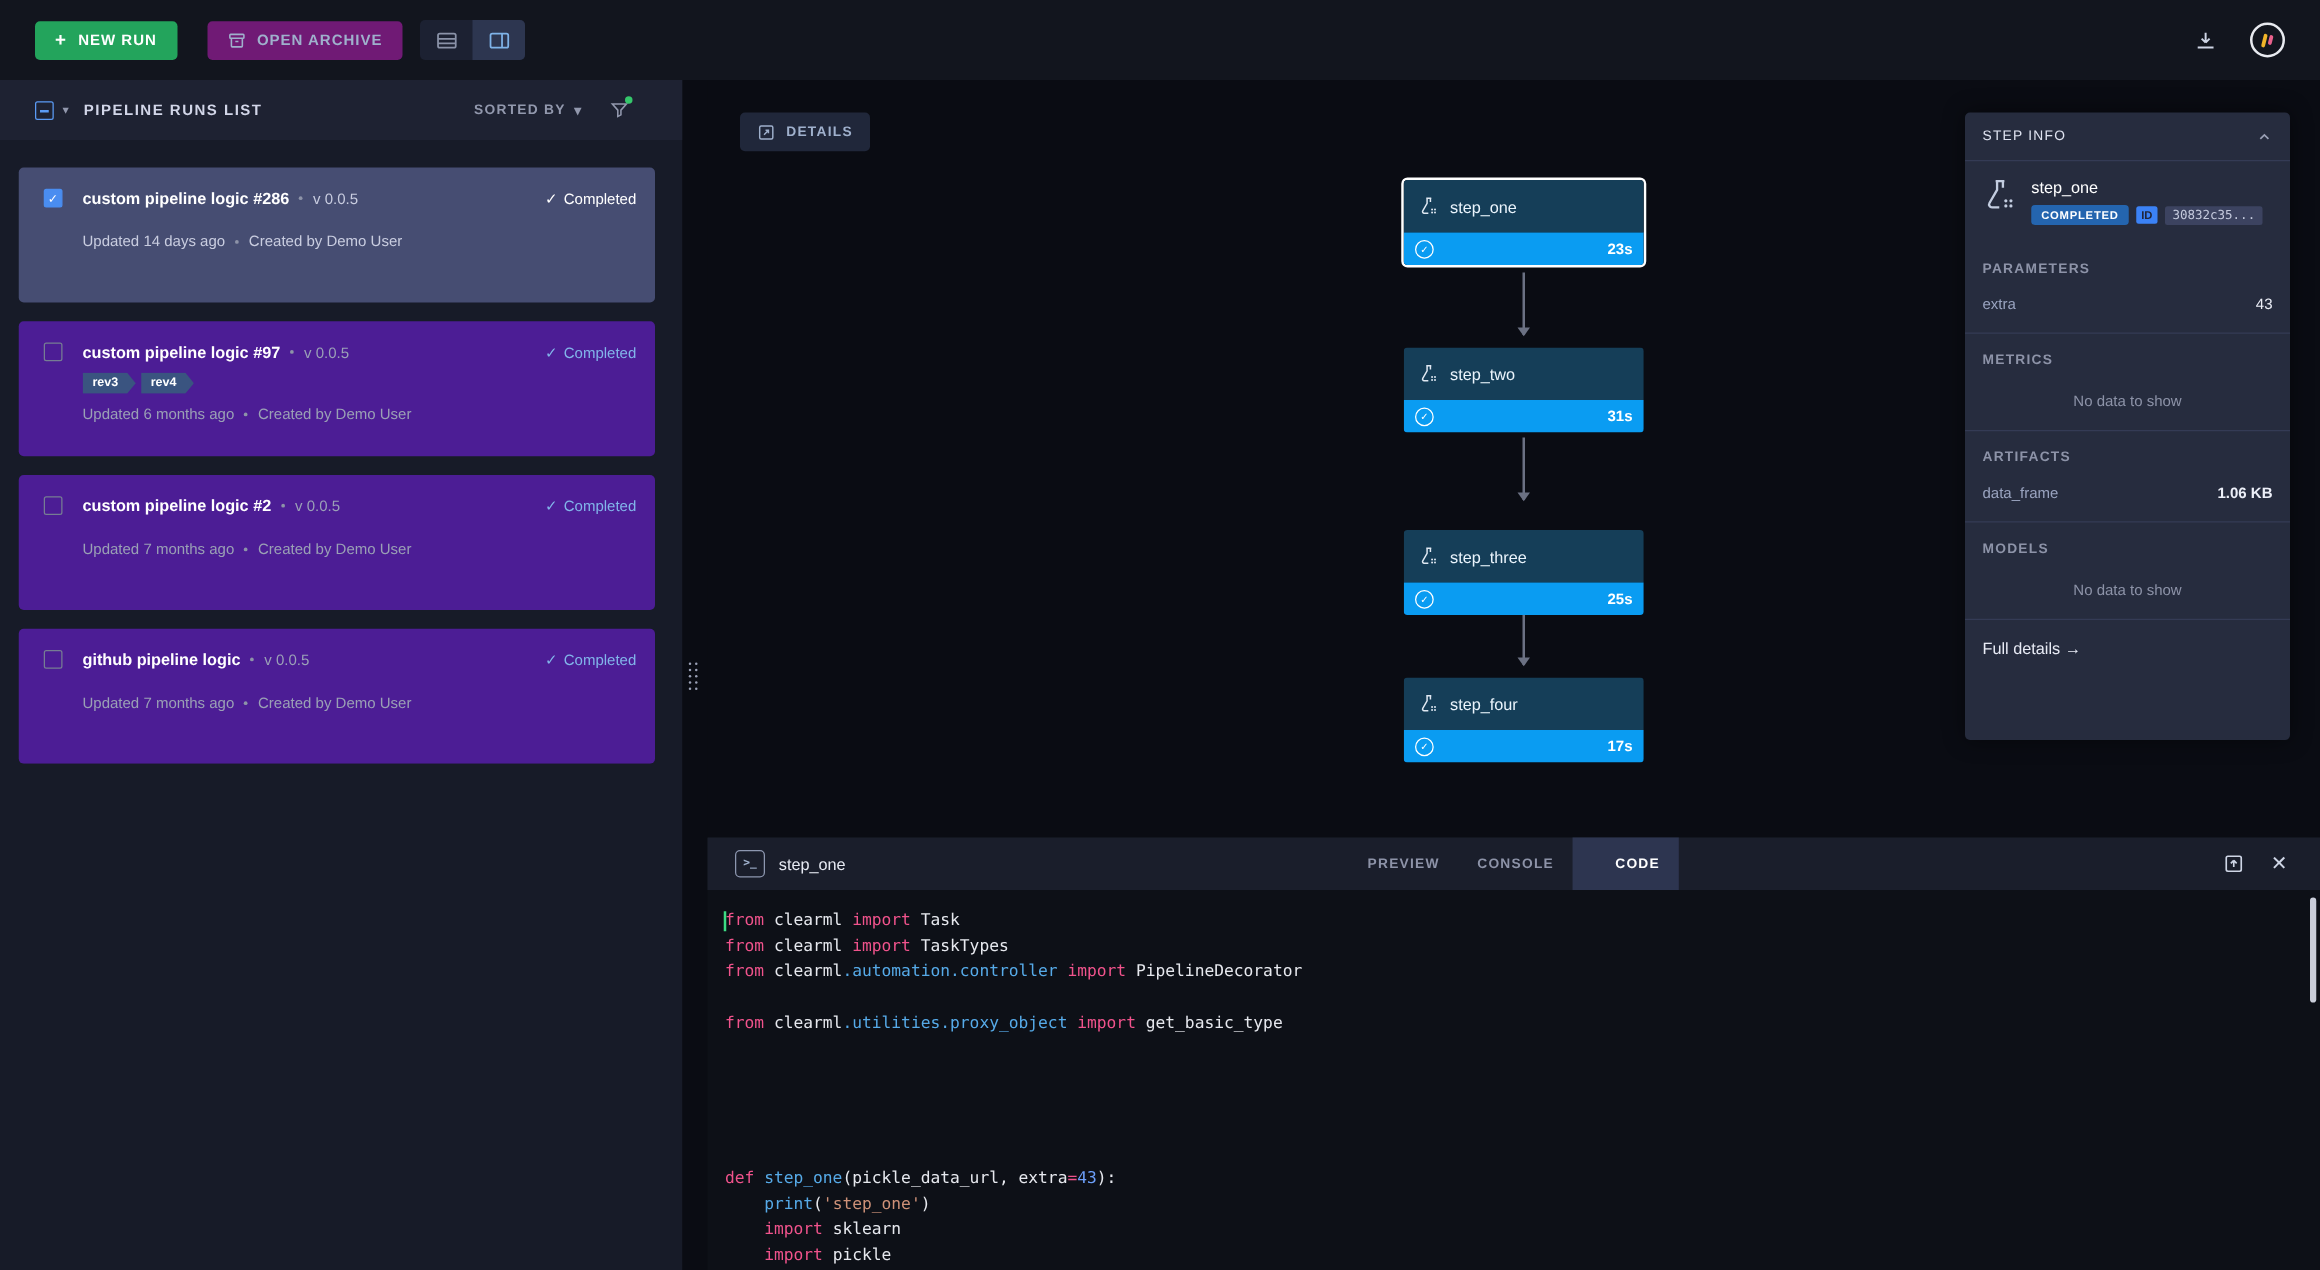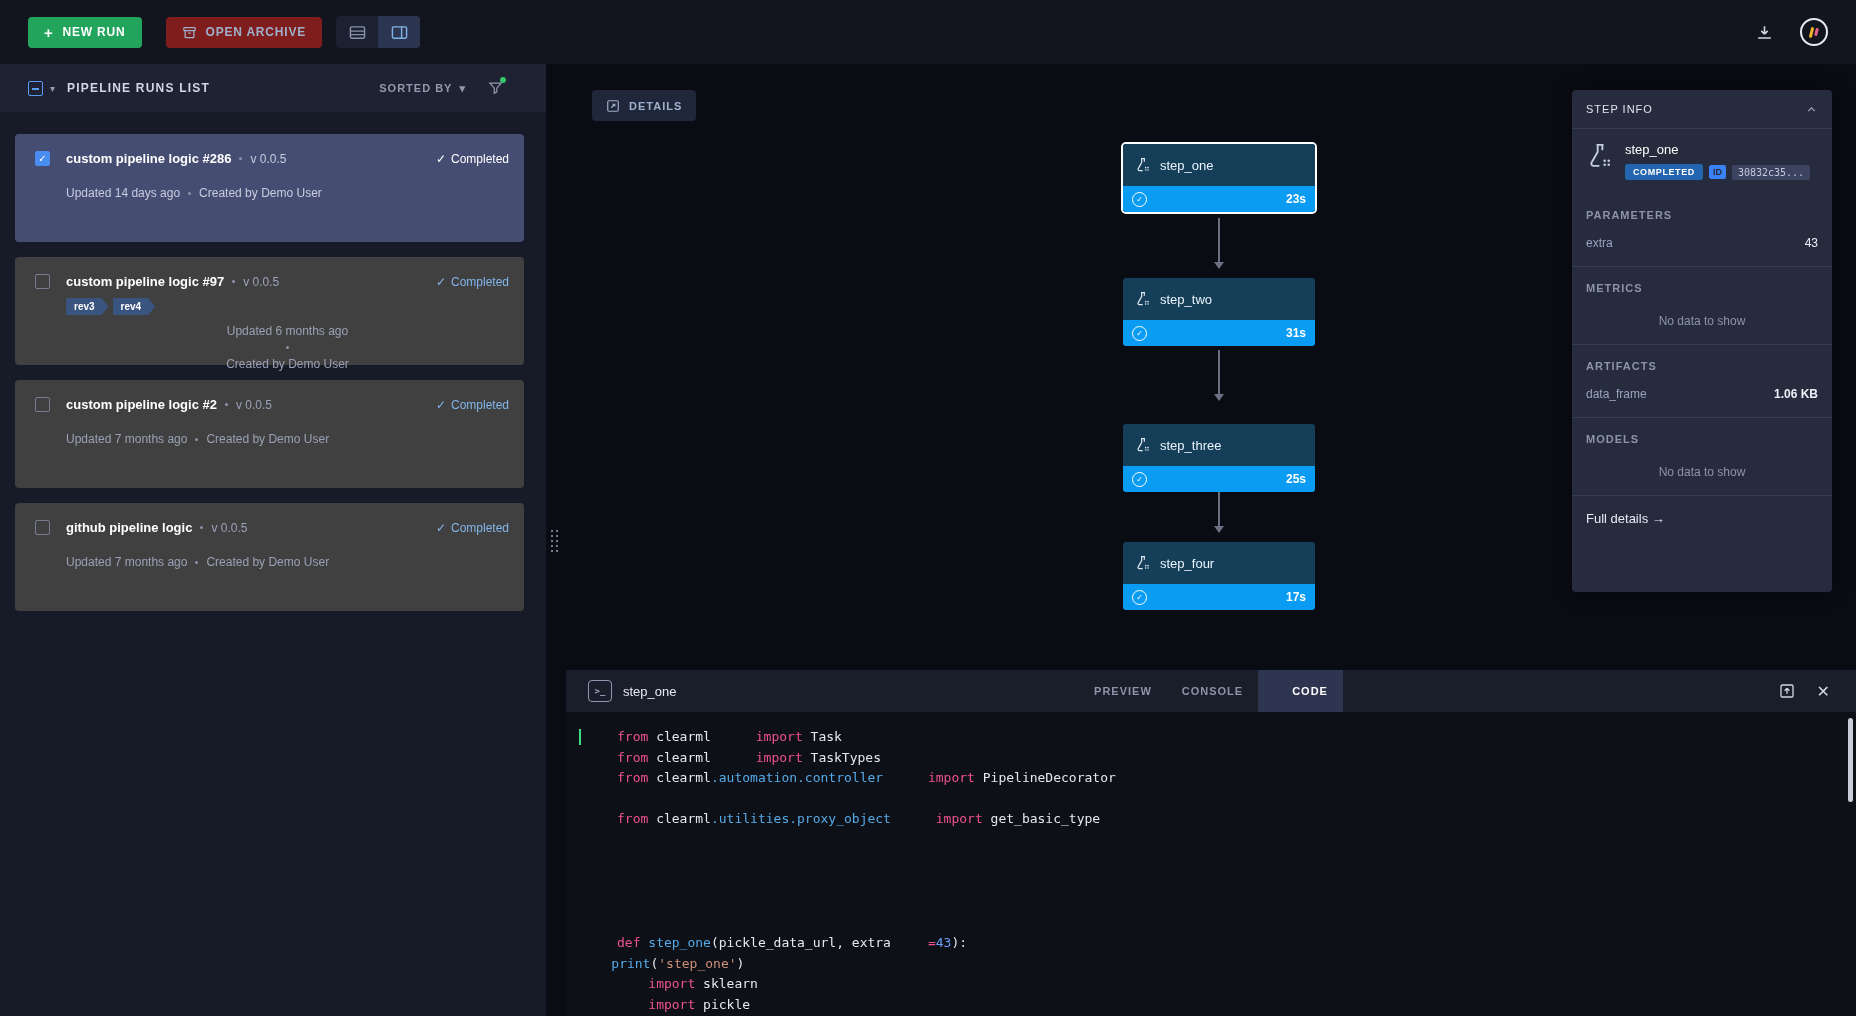--- a/index.html
+++ b/index.html
@@ -5,21 +5,21 @@
   * { margin:0; padding:0; box-sizing:border-box; }
   html,body { width:1856px; height:1016px; overflow:hidden; background:#0a0c13;
     font-family:"Liberation Sans", sans-serif; }
 
   
   .topbar { height:64px; background:#12151e; display:flex; align-items:center; padding:0 28px; }
   .btn { display:flex; align-items:center; gap:9px; height:31px; padding:0 16px;
          border-radius:4px; font-size:12px; font-weight:bold; letter-spacing:.8px; cursor:pointer; }
   .btn-new-run { background:#23a45c; color:#fff; }
   .btn-new-run .plus { font-size:15px; font-weight:bold; }
-  .btn-archive { background:#7f1d1d; color:#9fb0cc; margin-left:24px; }
+  .btn-archive { background:#701a75; color:#9fb0cc; margin-left:24px; }
   .toggle-group { display:flex; background:#1c2132; border-radius:4px; overflow:hidden; margin-left:14px; }
   .toggle { width:42px; height:32px; display:flex; align-items:center; justify-content:center; cursor:pointer; }
   .toggle.active { background:#2d3650; }
   .topbar-right { margin-left:auto; display:flex; align-items:center; gap:26px; }
   .logo-circle { width:28px; height:28px; border:2px solid #e8eaf0; border-radius:50%;
                  display:flex; align-items:center; justify-content:center; gap:2px; }
   .logo-circle i { display:block; width:3px; border-radius:2px; }
   .logo-bar1 { height:11px; background:#f0b429; transform:rotate(14deg); }
   .logo-bar2 { height:8px;  background:#e8618c; transform:rotate(14deg); }
 
@@ -33,38 +33,38 @@
   .hdr-checkbox { width:15px; height:15px; border:1px solid #5b9bf5; border-radius:2px; position:relative; cursor:pointer; }
   .hdr-checkbox::after { content:""; position:absolute; left:3px; top:6px; width:7px; height:2px; background:#5b9bf5; }
   .hdr-caret { color:#9298ad; font-size:10px; margin:0 0 0 7px; cursor:pointer; }
   .sidebar-title { margin-left:12px; font-size:12px; font-weight:bold; letter-spacing:1.2px; color:#d2d6e8; }
   .sorted-by { margin-left:auto; display:flex; align-items:center; gap:7px; color:#9298ad;
                font-size:11px; font-weight:bold; letter-spacing:1px; cursor:pointer; }
   .filter-wrap { position:relative; margin-left:22px; cursor:pointer; width:16px; height:16px; }
   .filter-dot { position:absolute; right:-2px; top:-3px; width:6px; height:6px; border-radius:50%; background:#35c76b; }
 
   .runs { padding:22px 22px 0 15px; display:flex; flex-direction:column; gap:15px; overflow:hidden; }
-  .card { background:#404040; border-radius:4px; padding:17px 15px 0 20px; height:108px; cursor:pointer; }
+  .card { background:#4c1d95; border-radius:4px; padding:17px 15px 0 20px; height:108px; cursor:pointer; }
   .card.selected { background:#464d72; }
   .card-top { display:flex; align-items:center; }
   .checkbox { width:15px; height:15px; border:1px solid #767d93; border-radius:2px; flex:none;
               display:flex; align-items:center; justify-content:center; font-size:10px; color:#fff; cursor:pointer; }
   .checkbox.checked { background:#4a8df0; border-color:#4a8df0; }
   .card-name { margin-left:16px; font-size:13px; font-weight:bold; color:#fff; white-space:nowrap; }
   .sep-dot { width:3px; height:3px; border-radius:50%; background:#8d93a8; flex:none; }
   .card-top .sep-dot { margin:0 8px; }
   .card-version { font-size:12px; color:#9ba1b7; }
   .selected .card-version { color:#c9cde0; }
   .card-status { margin-left:auto; font-size:12px; color:#82b5ea; display:flex; align-items:center; gap:5px; }
   .selected .card-status { color:#fff; }
   .tags-row { margin:9px 0 0 31px; display:flex; gap:4px; }
   .tag { background:#3a5480; color:#fff; font-size:10px; font-weight:bold; padding:3px 14px 3px 8px;
          clip-path:polygon(0 0, calc(100% - 7px) 0, 100% 50%, calc(100% - 7px) 100%, 0 100%); }
   .card-meta { margin:20px 0 0 31px; display:flex; align-items:center; gap:8px; font-size:12px; color:#9aa0b5; }
-  .card.has-tags .card-meta { margin-top:9px;flex-direction:column; }
+  .card.has-tags .card-meta { margin-top:9px; }
   .selected .card-meta { color:#c9cde0; }
 
   
   .gutter { width:20px; background:#0a0c13; position:relative; flex:none; cursor:col-resize; }
   .grip { position:absolute; left:5px; top:466px; display:grid; grid-template-columns:2px 2px;
           grid-auto-rows:2px; gap:3px; }
   .grip i { background:#9aa0b5; border-radius:50%; }
 
   
   .main { flex:1; position:relative; background:#0a0c13; }
@@ -120,21 +120,21 @@
   .bottom-title { margin-left:11px; font-size:13px; color:#e6e9f2; }
   .tabs { position:absolute; left:50%; transform:translateX(-50%); top:0; height:100%; display:flex; }
   .tab { padding:0 15px; display:flex; align-items:center; font-size:11px; font-weight:bold;
          letter-spacing:1px; color:#8d93a8; cursor:pointer; }
   .tab.active { background:#2d3550; color:#fff;padding-left:34px; }
   .bottom-actions { margin-left:auto; display:flex; align-items:center; gap:22px; }
   .close-icon { color:#cfd6e6; font-size:16px; cursor:pointer; }
   .code { flex:1; position:relative; padding:15px 0 0 14px; overflow:hidden;
           font-family:"DejaVu Sans Mono", monospace; font-size:13px; line-height:20.6px; }
   .code-line { height:20.6px; white-space:pre; }
-  .tok-kw  { color:#f0538c;padding-left:37px; }
+  .tok-kw  { color:#f0538c; }
   .tok-at  { color:#56aae8; }
   .tok-fn  { color:#56aae8; }
   .tok-num { color:#6c9ef8; }
   .tok-str { color:#ce9178; }
   .tok-pl  { color:#e6e8ee; }
   .caret-cursor { position:absolute; left:13px; top:17px; width:2px; height:16px; background:#3ddc84; }
   .code-scrollbar { position:absolute; right:3px; top:6px; width:5px; height:84px;
                     background:#c9cdd9; border-radius:3px; cursor:pointer; }
   svg { display:block; }
 </style>

